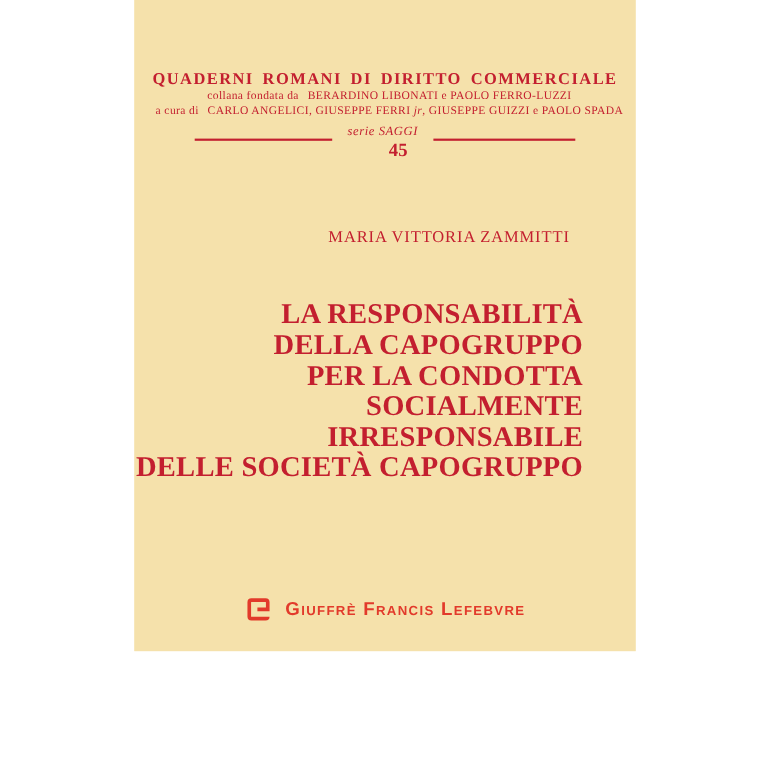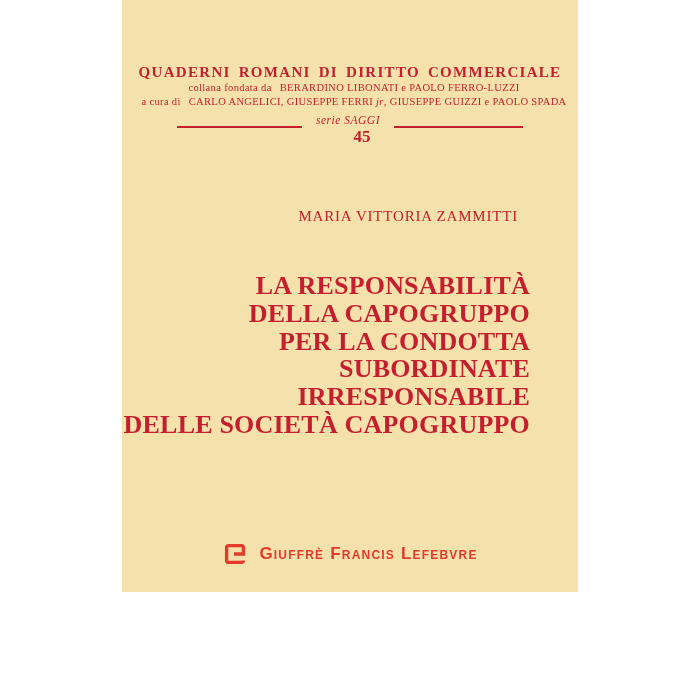--- a/index.html
+++ b/index.html
@@ -158,21 +158,21 @@
     </div>
 
     <div class="volume">45</div>
 
     <div class="author">MARIA VITTORIA ZAMMITTI</div>
 
     <div class="title">
       <div>LA RESPONSABILITÀ</div>
       <div>DELLA CAPOGRUPPO</div>
       <div>PER LA CONDOTTA</div>
-      <div>SUBORDINATE IRRESPONSABILE</div>
+      <div>SOCIALMENTE IRRESPONSABILE</div>
       <div>DELLE SOCIETÀ CAPOGRUPPO</div>
     </div>
 
     <div class="publisher">
       <svg viewBox="0 0 26 26" aria-hidden="true">
         <path d="M 12 13 H 21.4 V 6.6 Q 21.4 4.6 19.4 4.6 H 6.6 Q 4.6 4.6 4.6 6.6 V 19.4 Q 4.6 21.4 6.6 21.4 H 19.4 Q 21.4 21.4 21.4 19.6" fill="none" stroke="currentColor" stroke-width="3.3" stroke-linecap="butt"></path>
       </svg>
       <span class="publisher-name">Giuffrè Francis Lefebvre</span>
     </div>
 

